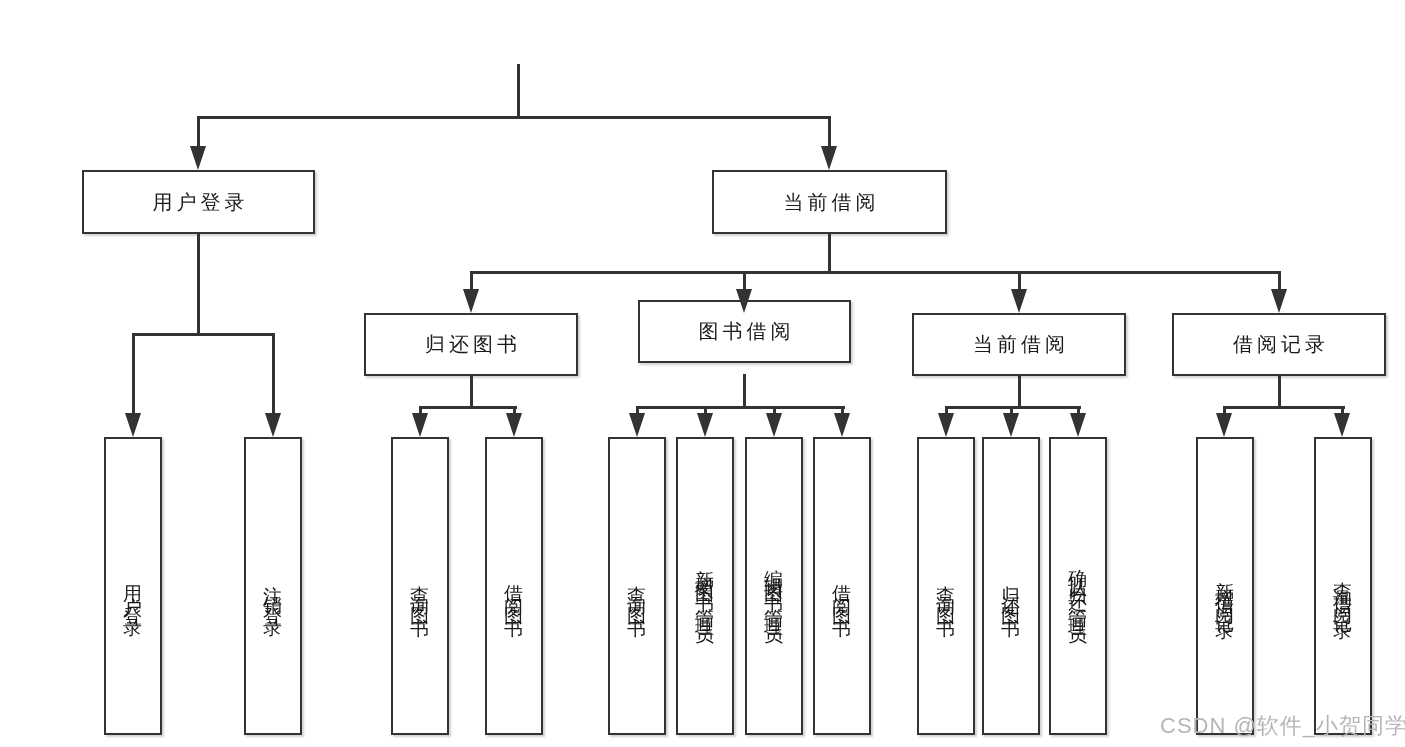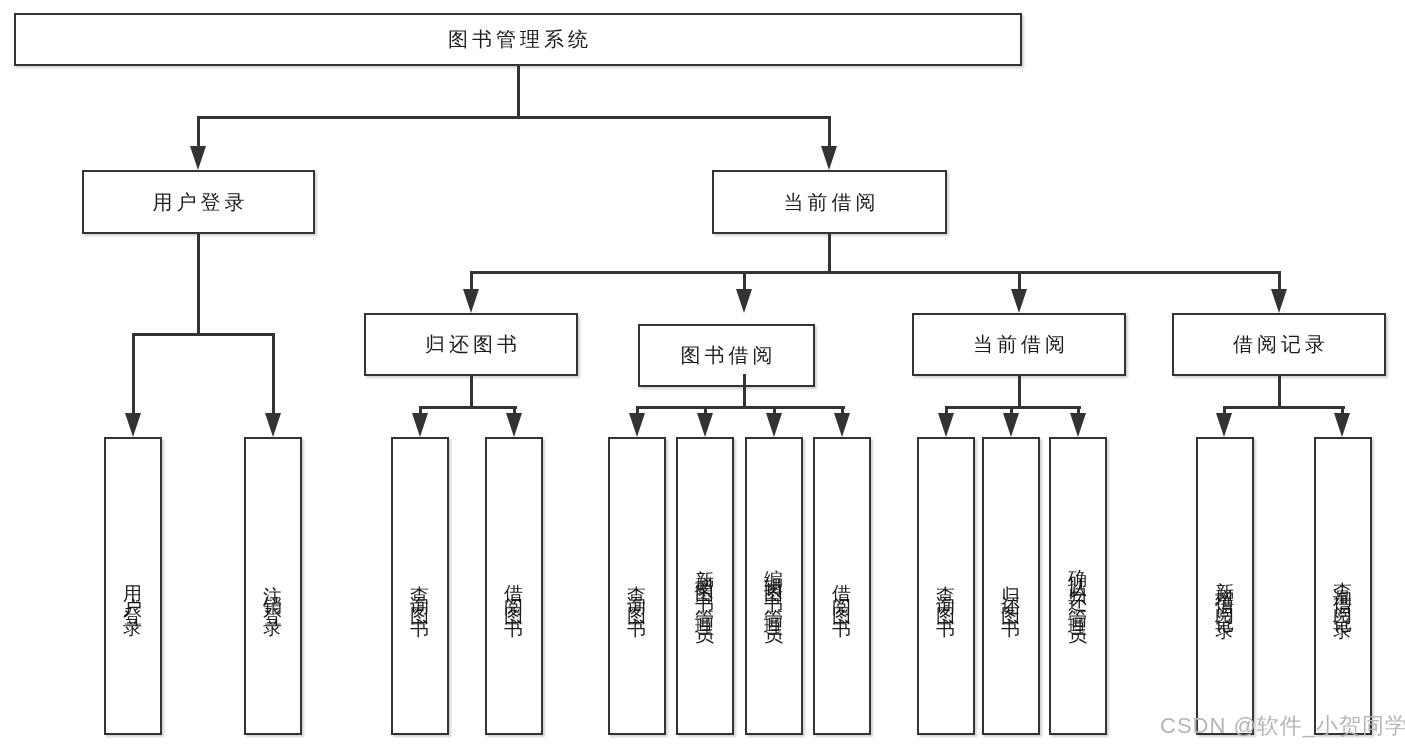--- a/index.html
+++ b/index.html
@@ -54,35 +54,32 @@
     color:#b5b5b5;
     letter-spacing:1px;
     white-space:nowrap;
   }
 </style>
 </head>
 <body>
 
 <div id="canvas">
 
-  <div class="box" style="left:14px;top:13px;width:1008px;height:53px">
-    <span class="lbl">图书管理系统</span>
-  </div>
 
   <div class="box" style="left:82px;top:170px;width:233px;height:64px">
     <span class="lbl">用户登录</span>
   </div>
   <div class="box" style="left:712px;top:170px;width:235px;height:64px">
     <span class="lbl">当前借阅</span>
   </div>
 
   <div class="box" style="left:364px;top:313px;width:214px;height:63px">
     <span class="lbl">归还图书</span>
   </div>
-  <div class="box" style="left:638px;top:324px;width:177px;height:63px">
+  <div class="box" style="left:638px;top:300px;width:213px;height:63px">
     <span class="lbl">图书借阅</span>
   </div>
   <div class="box" style="left:912px;top:313px;width:214px;height:63px">
     <span class="lbl">当前借阅</span>
   </div>
   <div class="box" style="left:1172px;top:313px;width:214px;height:63px">
     <span class="lbl">借阅记录</span>
   </div>
 
   <div class="box leaf" style="left:104px;top:437px;width:58px;height:298px">

